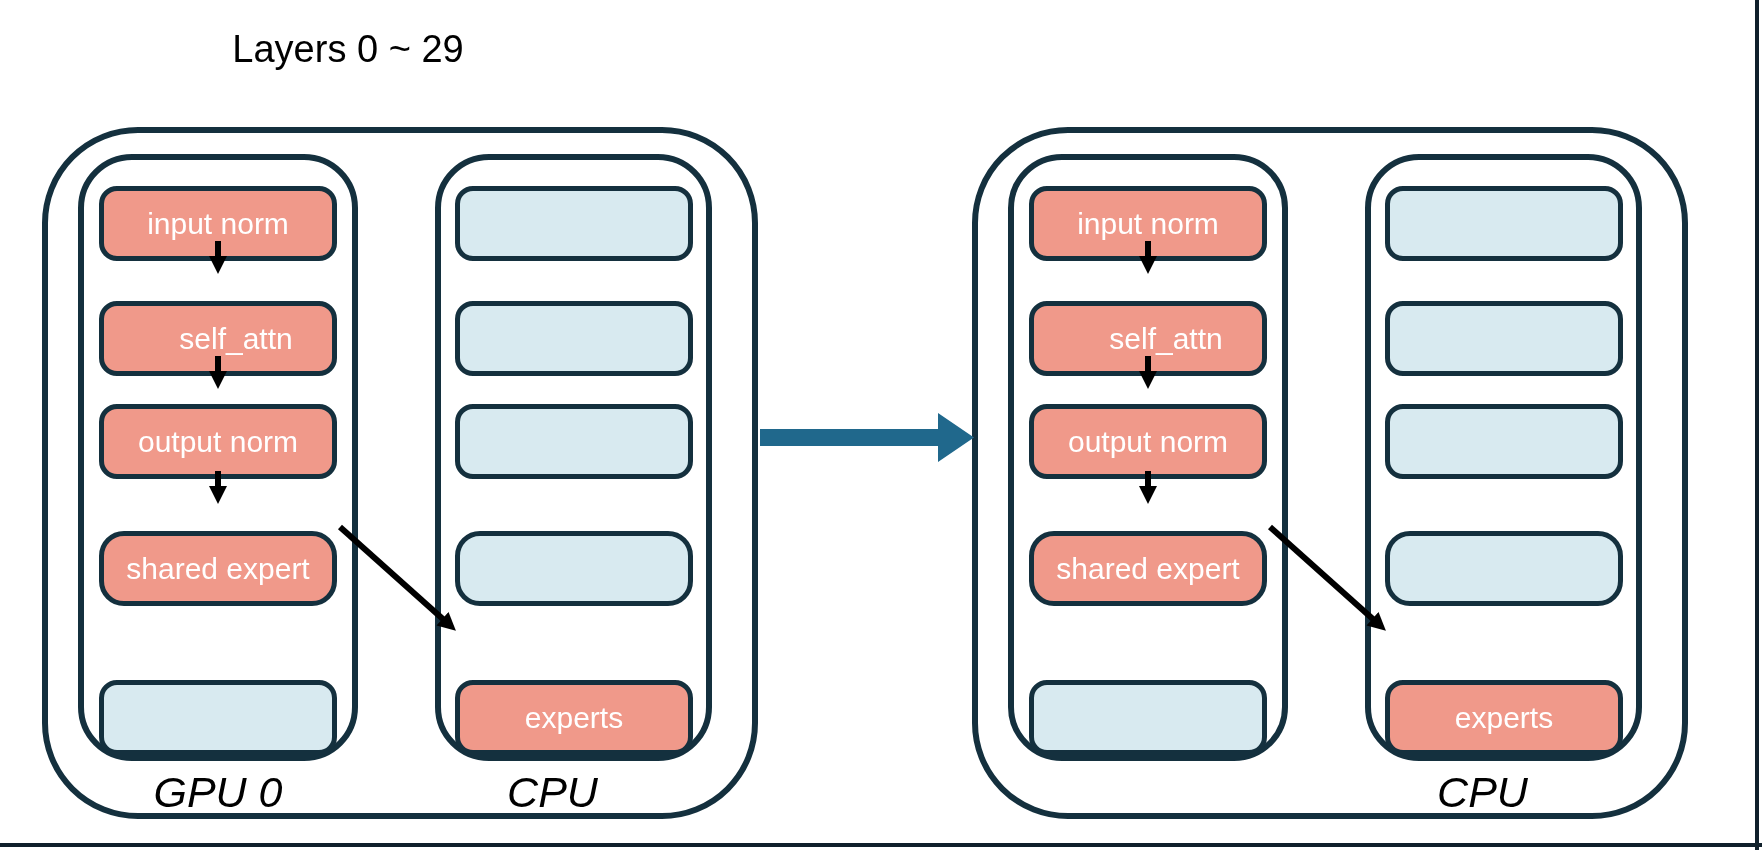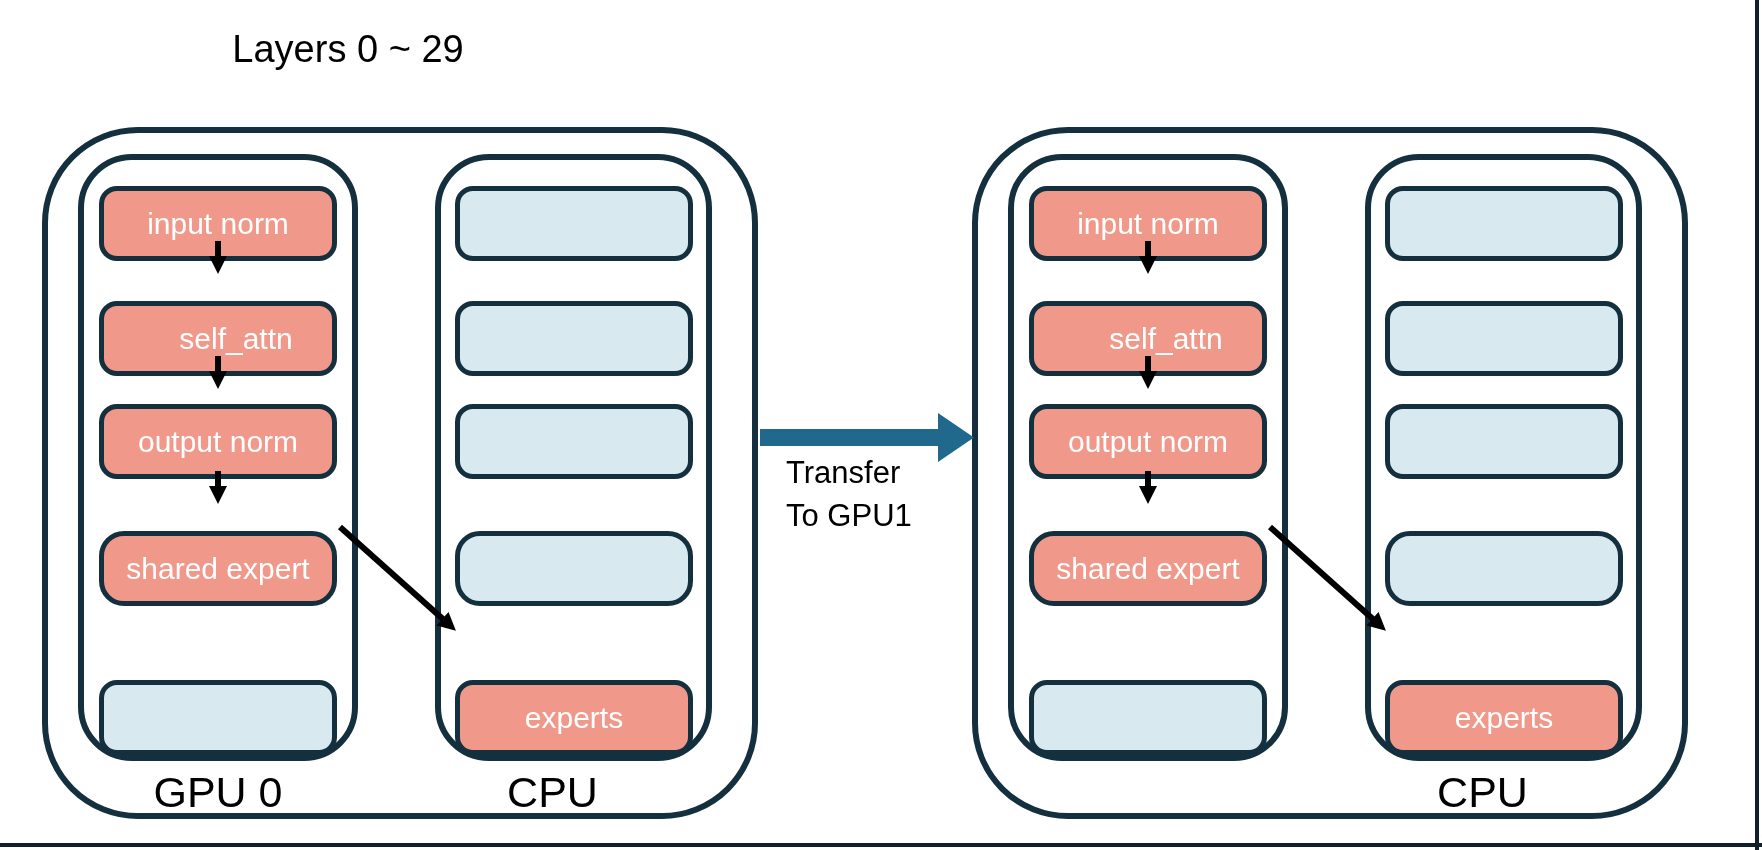--- a/index.html
+++ b/index.html
@@ -62,20 +62,21 @@
   .row-4 { top: 656px; }
   .module-box.active { background: var(--active-fill, #F0998A); }
   .module-box.empty  { background: var(--empty-fill, #D8EAF0); }
   .device-label {
     position: absolute;
     top: 744px;
     font-size: 43px;
     color: var(--ink, #000);
     text-align: center;
     white-space: nowrap;
+    font-style: italic;
   }
   .gpu-label { left: 78px; width: 280px; }
   .cpu-label { left: 414px; width: 277px; }
   .overlay {
     position: absolute;
     left: 0; top: 0;
     pointer-events: none;
   }
   .barrow { stroke: var(--ink, #000); stroke-width: 6; marker-end: url(#ah); }
   .transfer-label {
@@ -159,21 +160,17 @@
         <line class="barrow" x1="218" y1="356" x2="218" y2="373"></line>
         <line class="barrow" x1="218" y1="471" x2="218" y2="488"></line>
         <line class="barrow" x1="340" y1="527" x2="444" y2="620"></line>
       </g>
     </defs>
     <use href="#flow-arrows"></use>
     <use href="#flow-arrows" transform="translate(930,0)"></use>
     <polygon points="760,429 938,429 938,413 974,437.5 938,462 938,446 760,446" fill="var(--transfer-fill, #20688C)"></polygon>
   </svg>
 
-  <div class="transfer-label">
-    <div>Transfer</div>
-    <div>To GPU1</div>
-  </div>
 
   <div class="page-border-right"></div>
   <div class="page-border-bottom"></div>
 
 </div>
 
 </body></html>

